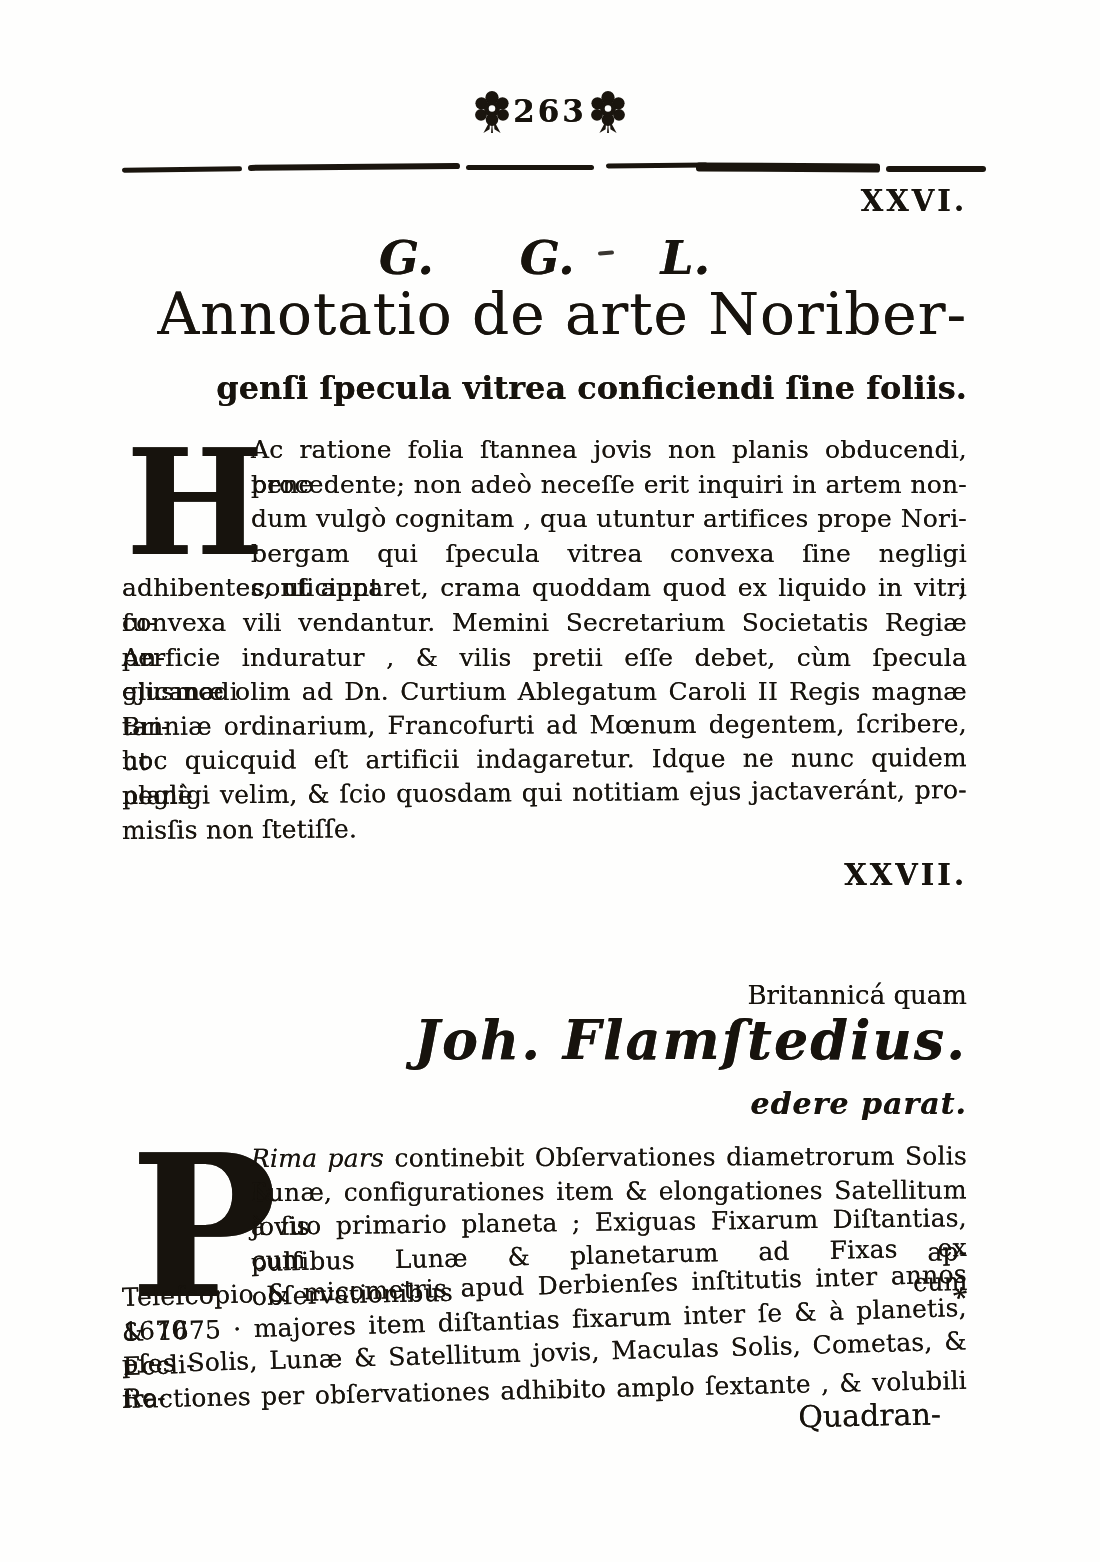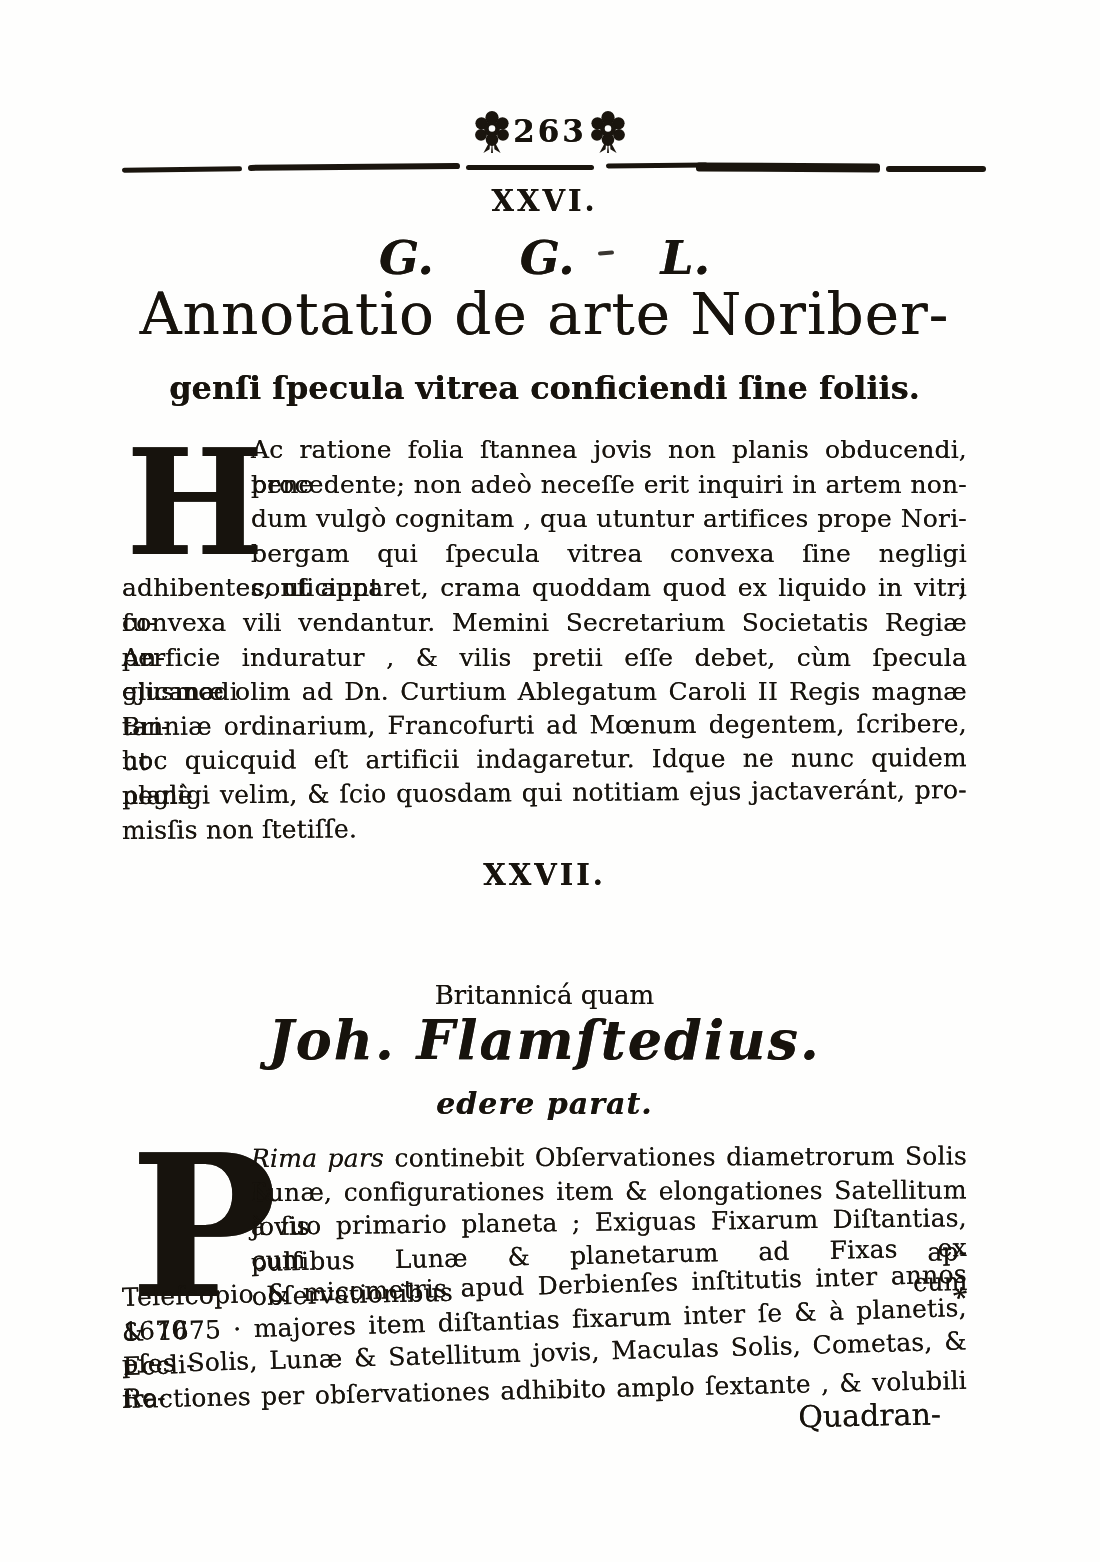--- a/index.html
+++ b/index.html
@@ -8,40 +8,40 @@
     width:1100px;height:1562px;
     background:#fefefd;
     overflow:hidden;
     font-family:"DejaVu Serif","Liberation Serif",serif;
     color:#17130d;
   }
   .ink{ text-shadow:0 0 0.6px rgba(23,19,13,.8); }
 
   
   .page-header{
-    position:absolute;left:0;top:108px;width:100%;
+    position:absolute;left:0;top:88px;width:100%;
     display:flex;align-items:center;justify-content:center;
   }
   .page-number{
     font-size:31px;font-weight:700;letter-spacing:3px;
   }
   .fleuron{display:block;}
 
   
   .rule{position:absolute;left:122px;top:158px;width:866px;height:20px;}
   .rule .seg{position:absolute;background:#1a150e;border-radius:3px;}
   .seg1{left:0;top:9px;width:120px;height:5px;transform:rotate(-0.8deg);}
   .seg2{left:126px;top:6px;width:212px;height:6px;transform:rotate(-0.5deg);}
   .seg3{left:344px;top:7px;width:128px;height:5px;}
   .seg4{left:484px;top:5px;width:102px;height:5px;transform:rotate(-0.5deg);}
   .seg5{left:574px;top:5px;width:184px;height:9px;transform:rotate(0.4deg);}
   .seg6{left:764px;top:8px;width:100px;height:6px;}
 
   
-  .centered{position:absolute;left:122px;width:845px;text-align:center;}
+  .centered{position:absolute;left:122px;width:845px;text-align:right;}
   .sec-num{font-size:29px;font-weight:700;letter-spacing:3px;}
   .num1{top:184px;}
   .num2{top:858px;}
   .authors{
     top:230px;display:flex;justify-content:center;gap:86px;
     font-size:47px;font-style:italic;font-weight:700;
   }
   .title-large{font-size:58px;letter-spacing:1px;line-height:1.1;}
   .title1{top:283px;}
   .title2{top:890px;}

